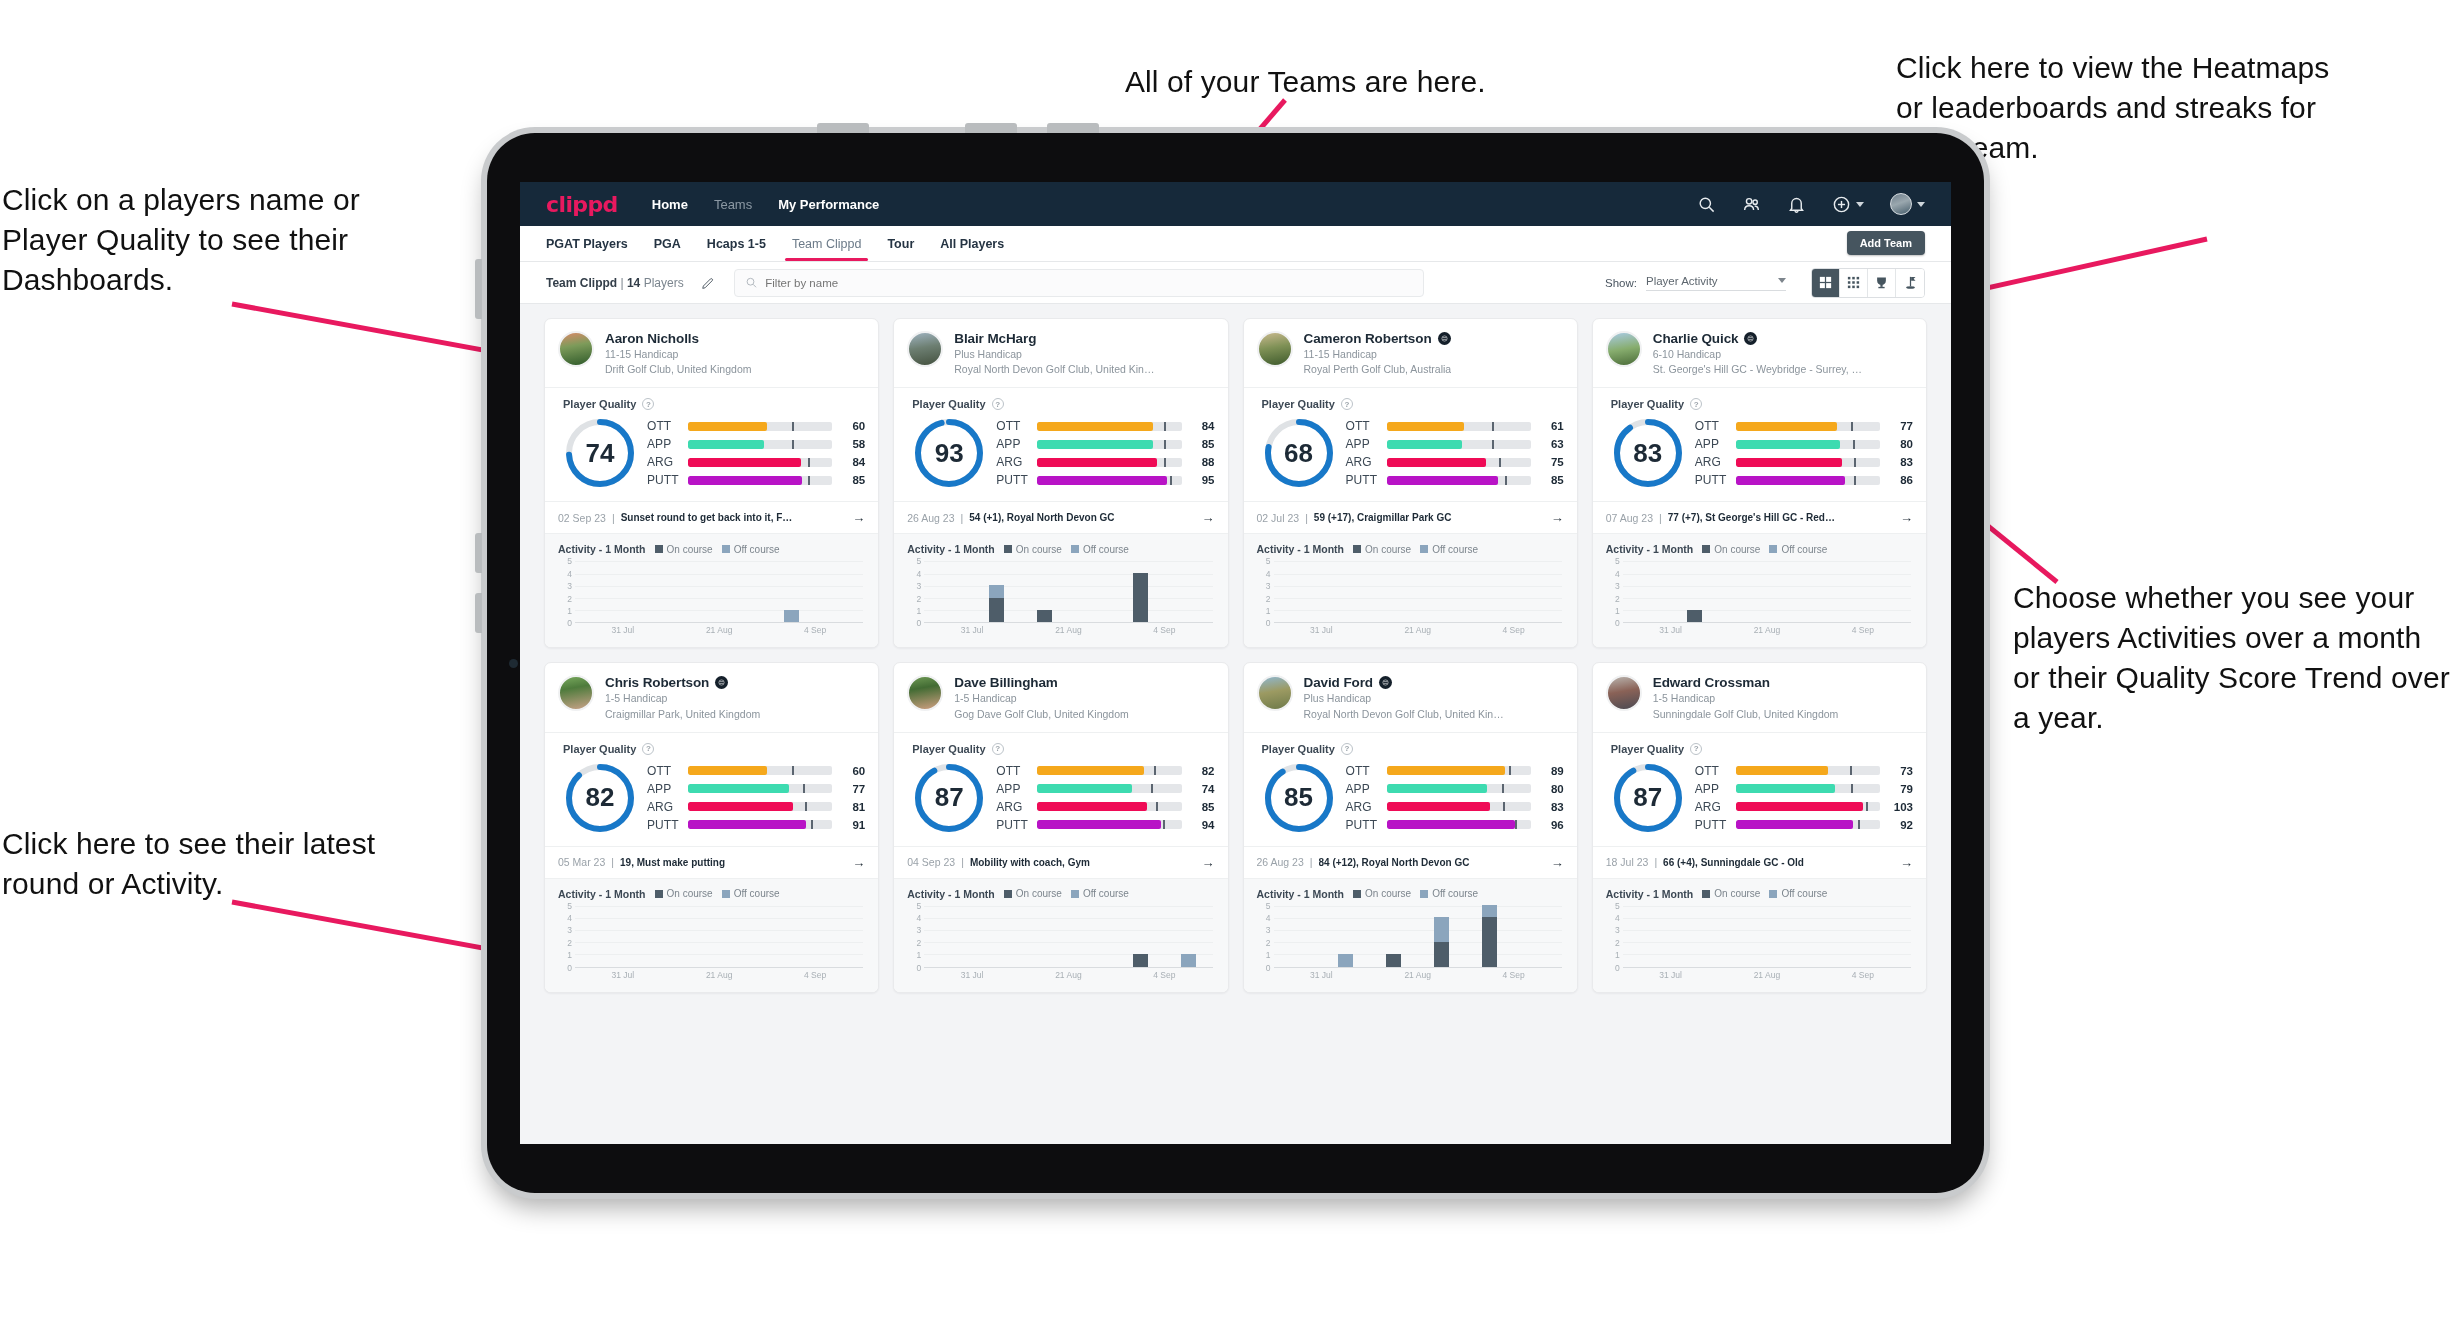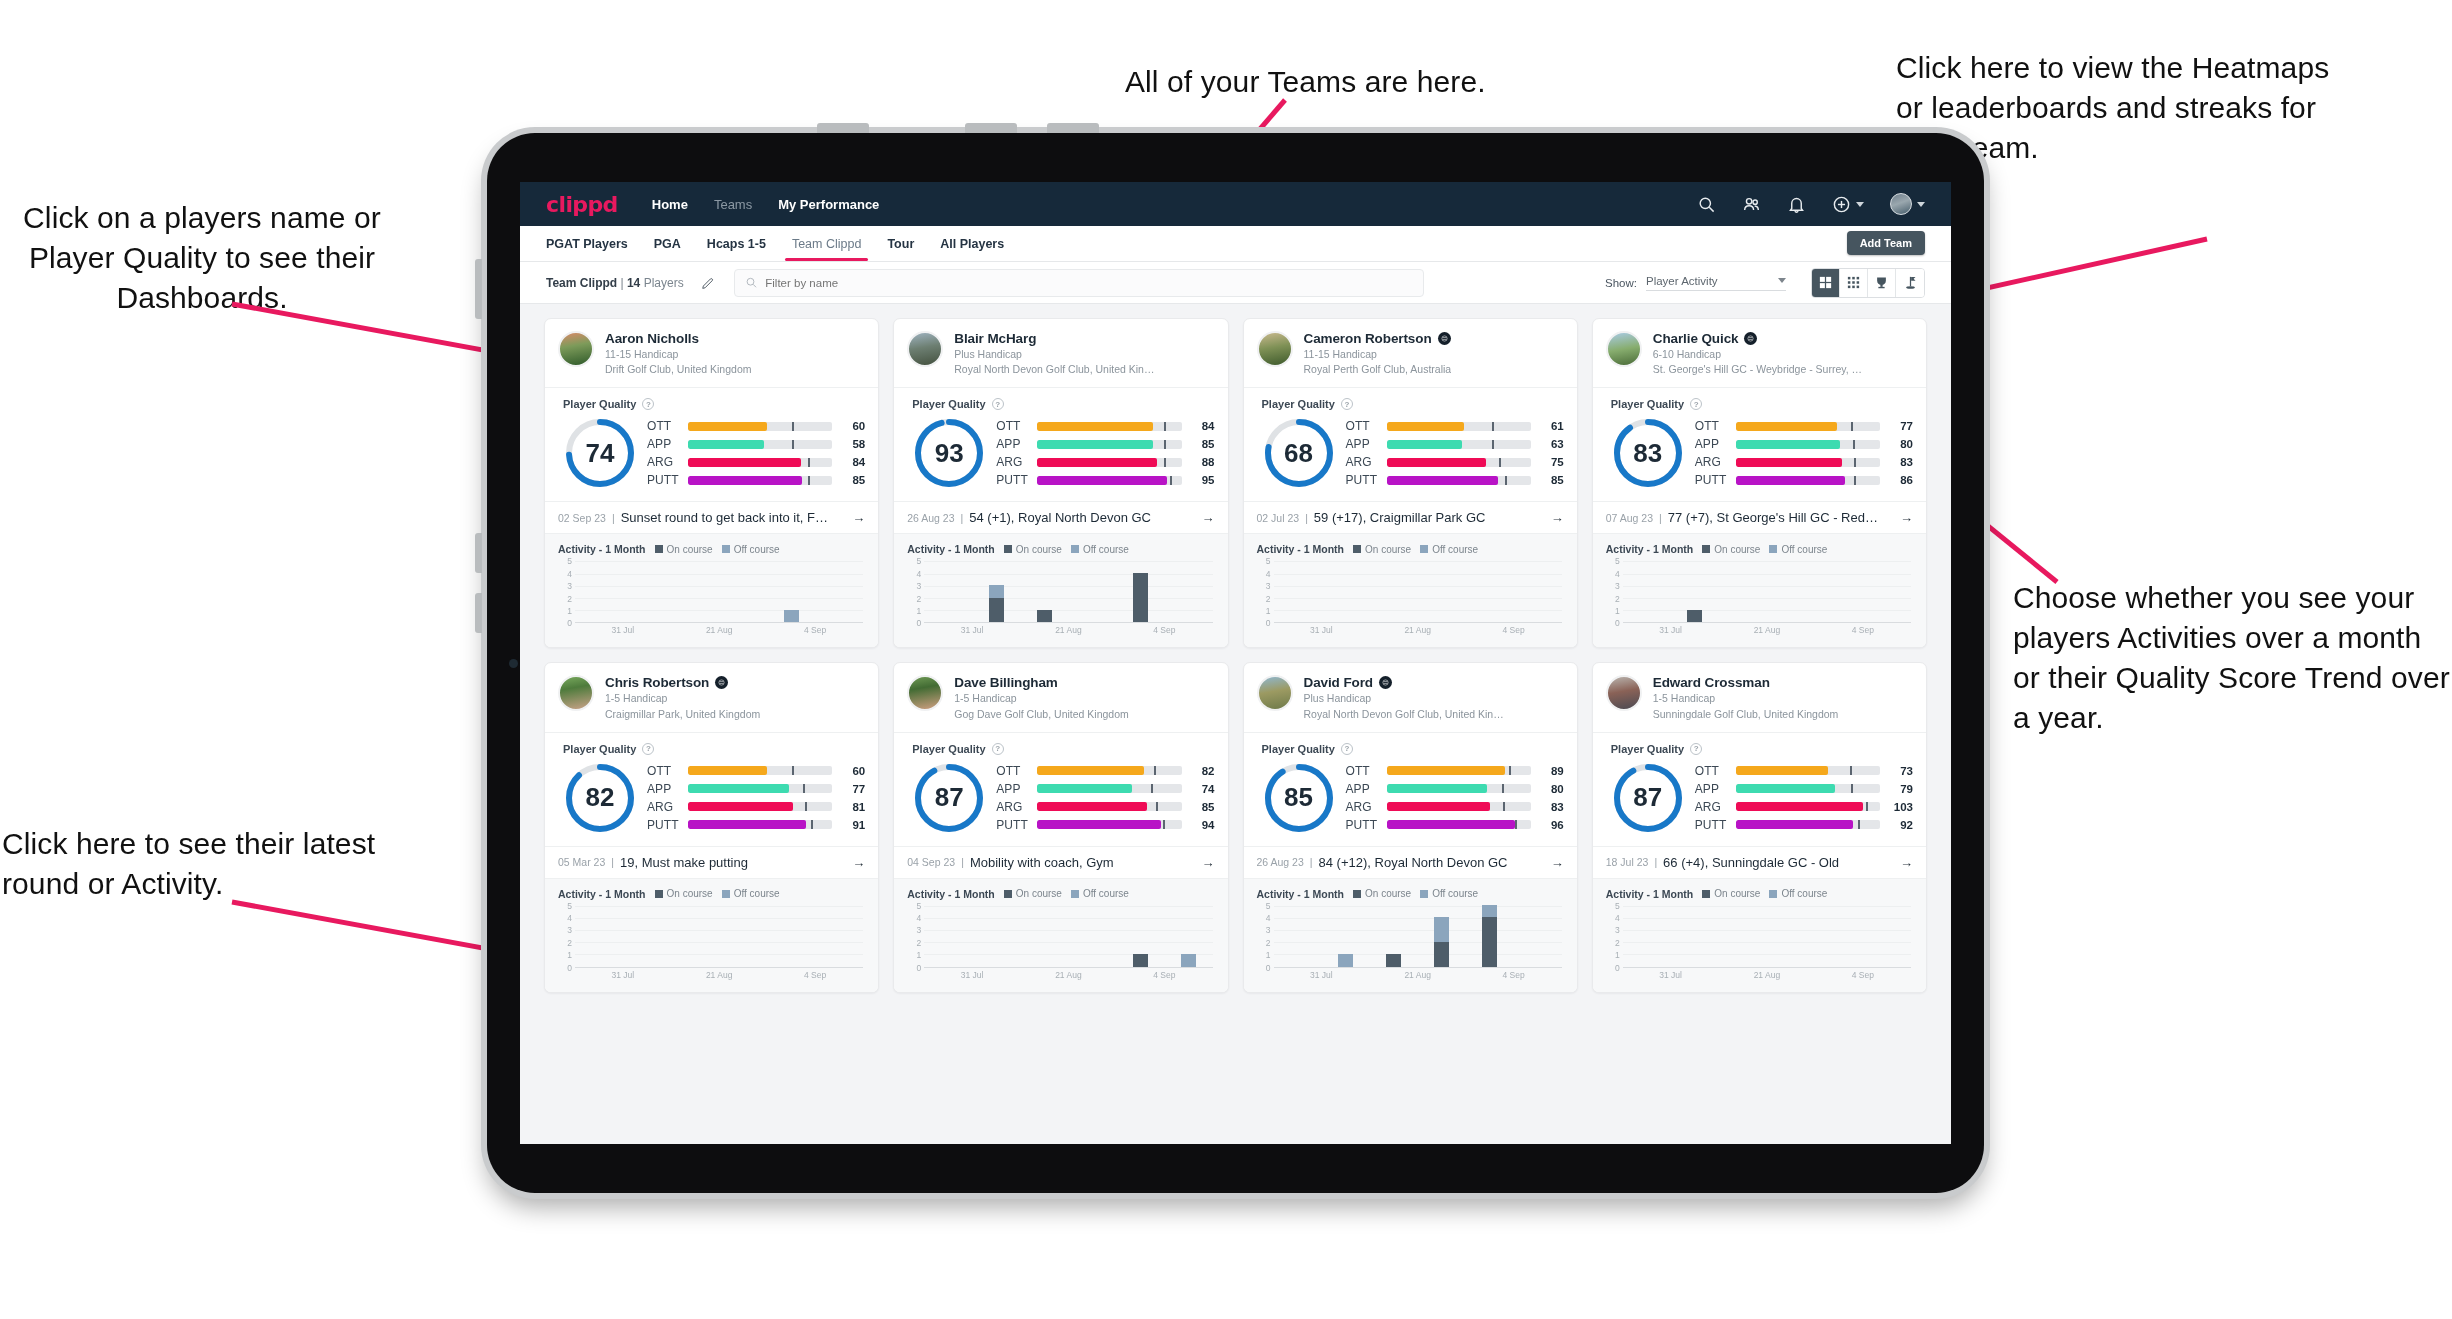--- a/index.html
+++ b/index.html
@@ -4,21 +4,21 @@
 <style>
   * { box-sizing: border-box; margin:0; padding:0; }
   html,body { width:2452px; height:1319px; background:#ffffff;
     font-family:"Liberation Sans", sans-serif; overflow:hidden; }
 
   #stage { position:relative; width:2452px; height:1319px; background:#fff; }
 
   
   .anno { position:absolute; color:#111; font-size:30px; line-height:1.33;
           font-family:"Liberation Sans", sans-serif; letter-spacing:.1px; }
-  .anno-tl  { left:2px;    top:198px;  width:400px;text-align:center; }
+  .anno-tl  { left:2px;    top:180px;  width:400px; }
   .anno-top { left:1125px; top:62px;   width:460px; }
   .anno-tr  { left:1896px; top:48px;   width:440px; }
   .anno-rm  { left:2013px; top:578px;  width:440px; }
   .anno-bl  { left:2px;    top:824px;  width:420px; }
 
   .arrow { position:absolute; pointer-events:none; }
 
   
   #tablet { position:absolute; left:487px; top:133px; width:1497px; height:1060px;
      background:#0d0d0f; border-radius:48px;
@@ -128,21 +128,21 @@
   .mlab { font-size:12px; color:#3c4854; width:34px; letter-spacing:.1px; }
   .mbar { position:relative; flex:1; height:9px; background:#e4e6e9; border-radius:2px;
           overflow:hidden; }
   .mfill { position:absolute; left:0; top:0; bottom:0; border-radius:2px; }
   .mtick { position:absolute; top:-1px; bottom:-1px; width:2px; background:#5b6570; }
   .mval { font-size:11.5px; font-weight:700; color:#1d2a36; width:26px; text-align:right; }
 
   .c-latest { display:flex; align-items:center; padding:8px 13px;
               border-bottom:1px solid #eef0f1; gap:6px; }
   .ldate { font-size:10.5px; color:#9aa2a9; white-space:nowrap; }
-  .ltxt { font-size:13px; color:#1d2a36; font-weight:400; white-space:nowrap;
+  .ltxt { font-size:10px; color:#1d2a36; font-weight:700; white-space:nowrap;
           overflow:hidden; text-overflow:ellipsis; flex:1;}
   .larrow { font-size:13px; color:#2b3views; color:#26313b; }
 
   .c-activity { padding:9px 13px 10px 13px; background:#f7f8f9; }
   .act-head { display:flex; align-items:center; gap:9px; }
   .act-title { font-size:10.5px; color:#3c4854; font-weight:600; }
   .leg { display:flex; align-items:center; gap:4px; font-size:10px; color:#7c858d;}
   .leg i { width:8px;height:8px;display:block;}
   .chart { position:relative; height:76px; margin-top:6px; }
   .yax { position:absolute; left:0; top:0; bottom:14px; width:14px; }

